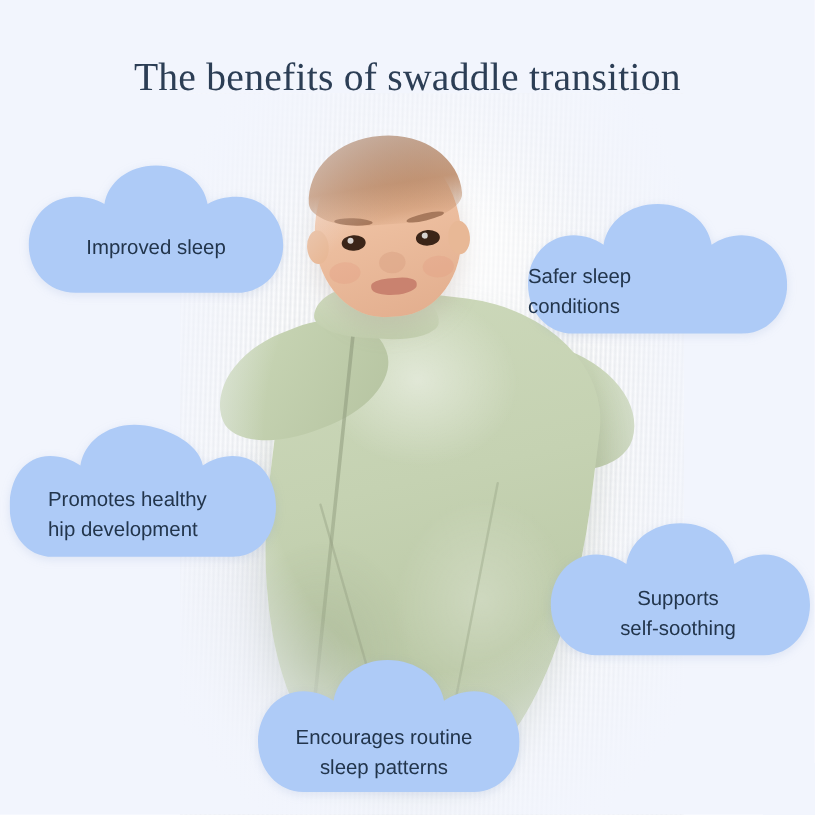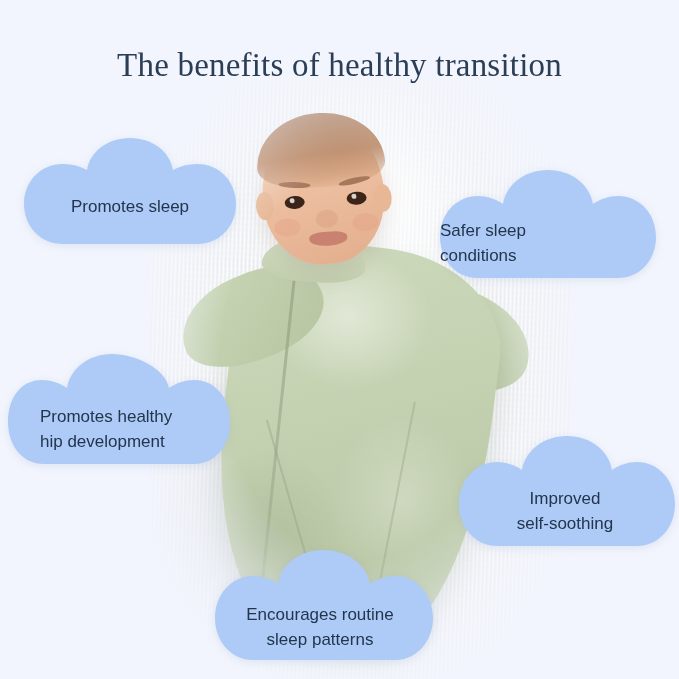--- a/index.html
+++ b/index.html
@@ -335,27 +335,27 @@
         <div class="cheek-l"></div>
         <div class="cheek-r"></div>
         <div class="eye-l"></div>
         <div class="eye-r"></div>
         <div class="nose"></div>
         <div class="mouth"></div>
       </div>
     </div>
   </div>
 
-  <div class="title">The benefits of healthy transition</div>
+  <div class="title">The benefits of swaddle transition</div>
 
   <div class="cloud" id="cloud-improved-sleep">
     <svg class="cloud-svg" viewBox="0 0 216 130" preserveAspectRatio="none">
       <path fill="#aecbf7" d="M108 6c-23 0-40 14-43 32-7-4-15-6-24-6C18 32 2 50 2 72s16 40 39 40h134c23 0 39-18 39-40s-16-40-39-40c-9 0-17 2-24 6-3-18-20-32-43-32z"></path>
     </svg>
-    <div class="cloud-text">Promotes sleep</div>
+    <div class="cloud-text">Improved sleep</div>
   </div>
 
   <div class="cloud" id="cloud-safer-sleep">
     <svg class="cloud-svg" viewBox="0 0 216 130" preserveAspectRatio="none">
       <path fill="#aecbf7" d="M108 4c-24 0-42 15-45 34-7-5-16-8-25-8C16 30 0 48 0 71s16 41 38 41h140c22 0 38-18 38-41s-16-41-38-41c-9 0-18 3-25 8-3-19-21-34-45-34z"></path>
     </svg>
     <div class="cloud-text">Safer sleep
 conditions</div>
   </div>
 
@@ -364,21 +364,21 @@
       <path fill="#aecbf7" d="M104 4C80 4 62 19 59 38c-7-5-16-8-25-8C12 30 0 49 0 72s14 42 36 42h150c22 0 36-19 36-42s-14-42-36-42c-9 0-18 3-25 8-3-19-33-34-57-34z"></path>
     </svg>
     <div class="cloud-text">Promotes healthy
 hip development</div>
   </div>
 
   <div class="cloud" id="cloud-self-soothing">
     <svg class="cloud-svg" viewBox="0 0 220 132" preserveAspectRatio="none">
       <path fill="#aecbf7" d="M112 4C88 4 70 19 67 38c-7-5-16-8-25-8C20 30 4 49 4 72s16 42 38 42h140c22 0 38-19 38-42s-16-42-38-42c-9 0-18 3-25 8C154 19 136 4 112 4z"></path>
     </svg>
-    <div class="cloud-text">Improved
+    <div class="cloud-text">Supports
 self-soothing</div>
   </div>
 
   <div class="cloud" id="cloud-sleep-patterns">
     <svg class="cloud-svg" viewBox="0 0 226 133" preserveAspectRatio="none">
       <path fill="#aecbf7" d="M116 4C92 4 74 19 71 38c-7-5-16-8-25-8C24 30 8 49 8 72s16 42 38 42h142c22 0 38-19 38-42s-16-42-38-42c-9 0-18 3-25 8C160 19 140 4 116 4z"></path>
     </svg>
     <div class="cloud-text">Encourages routine
 sleep patterns</div>
   </div>

